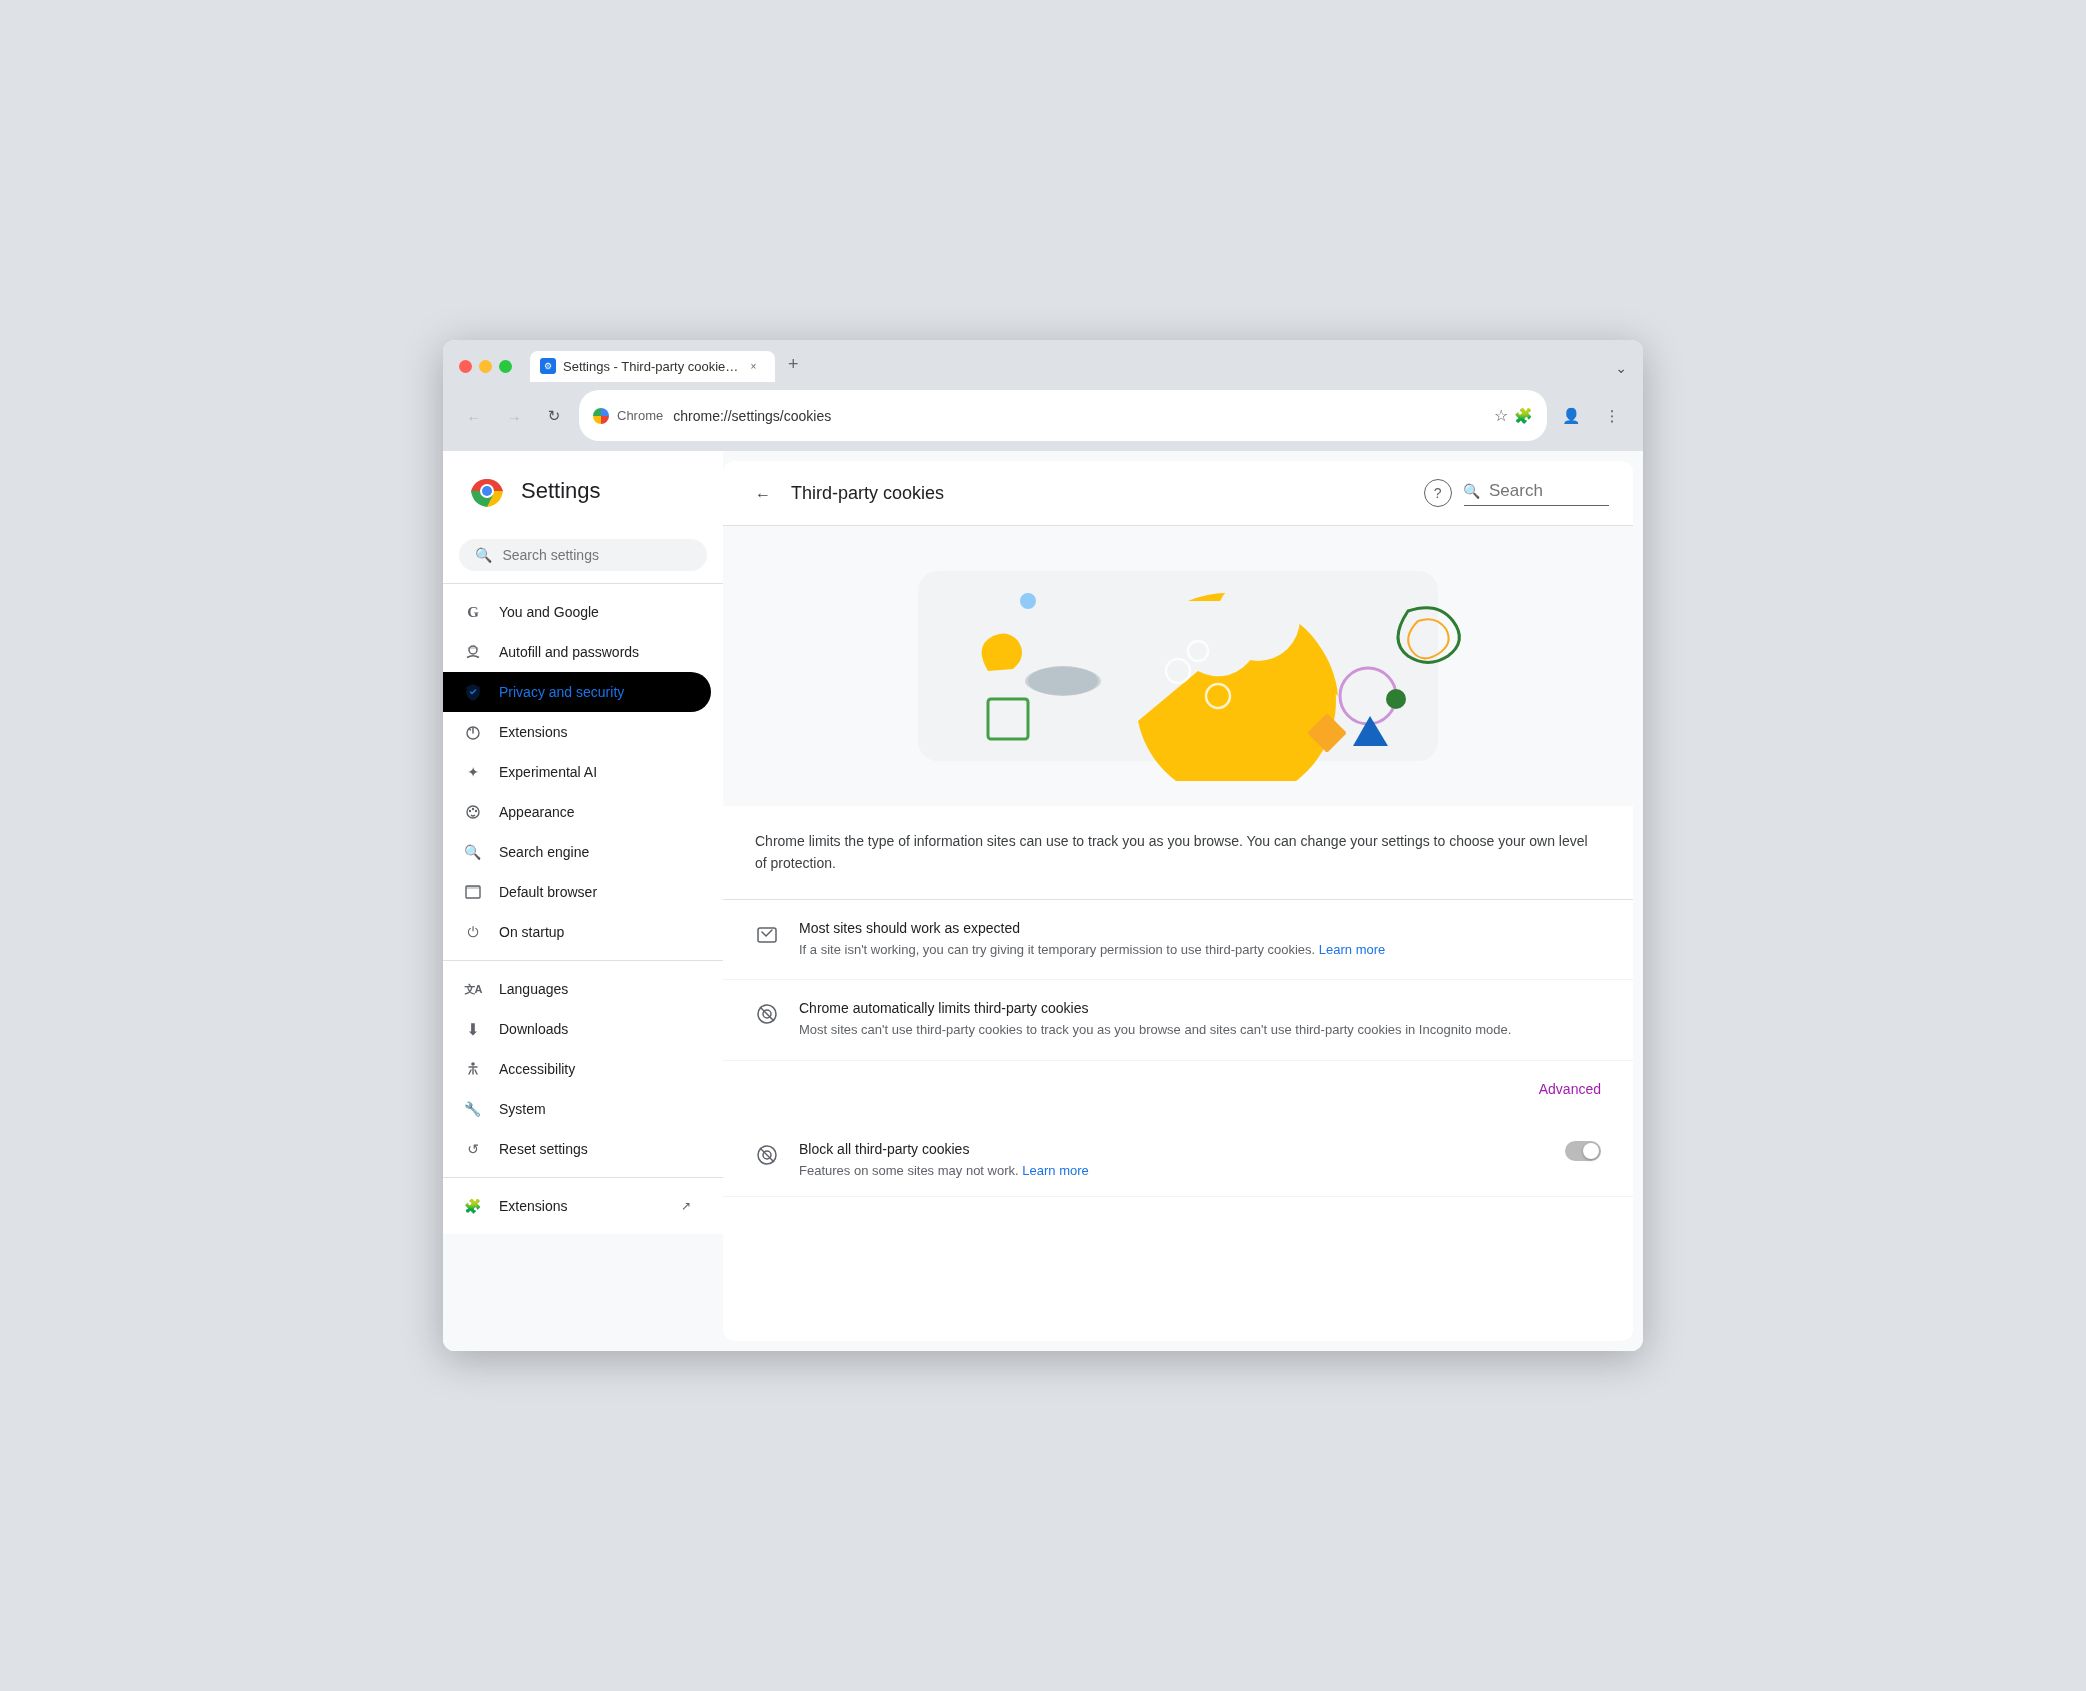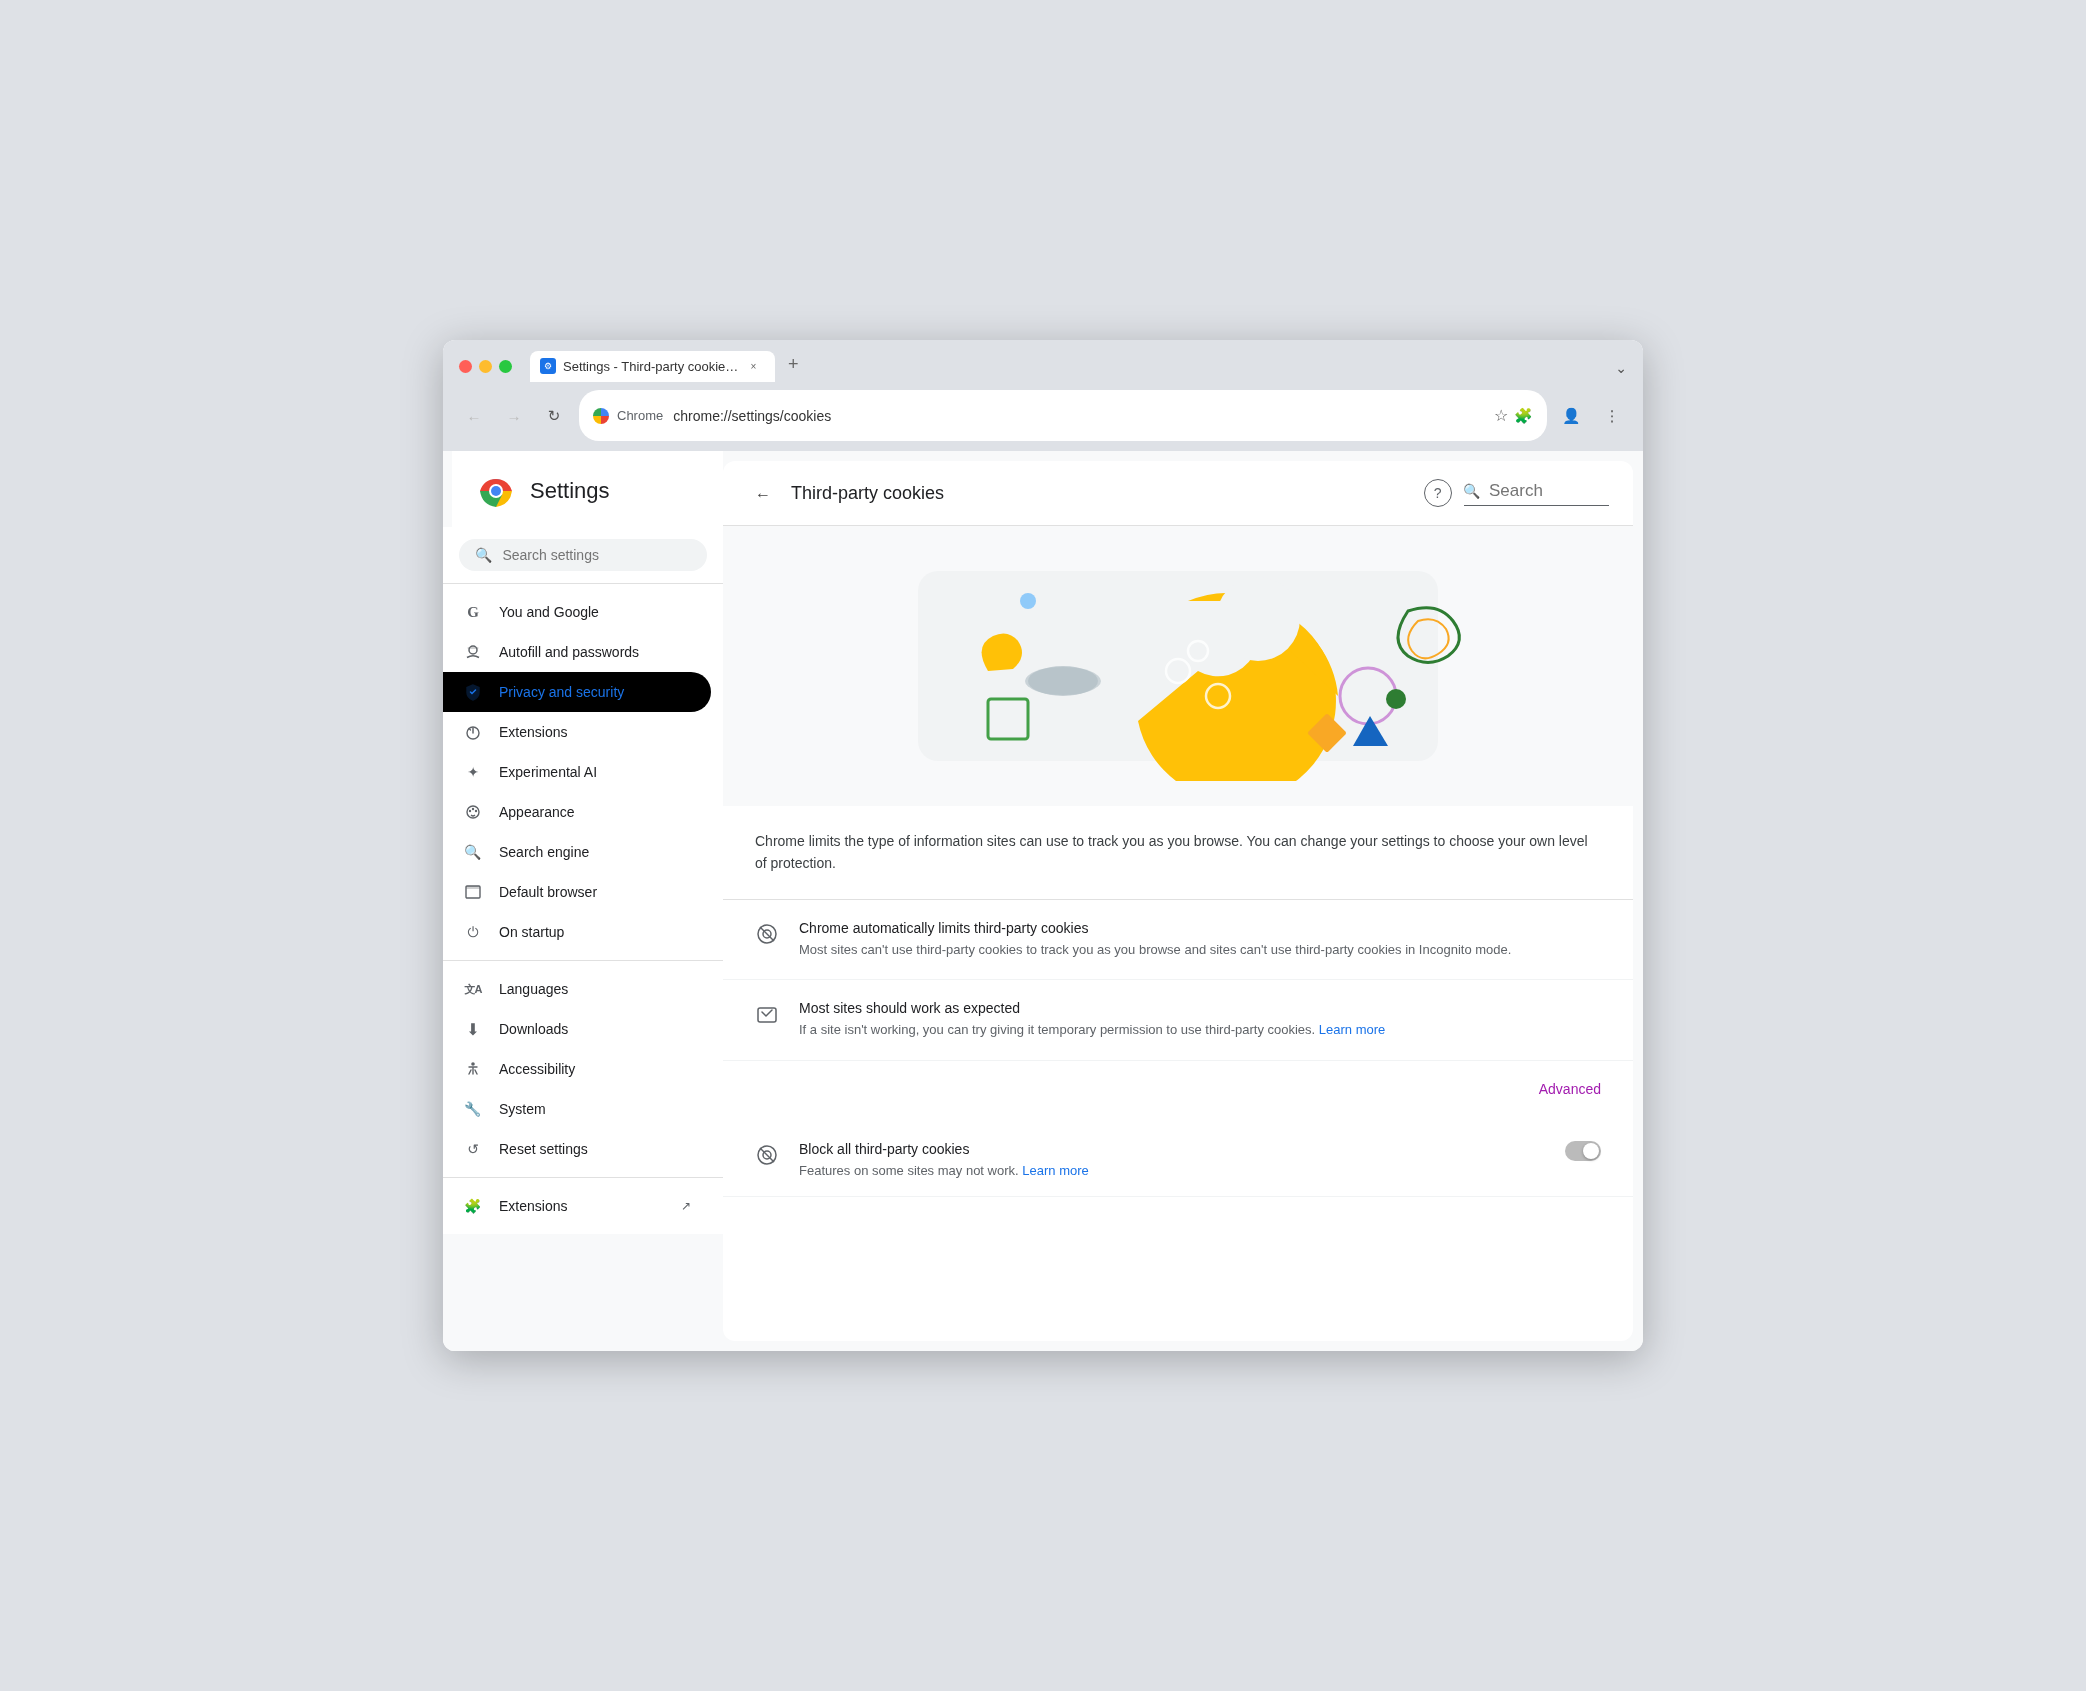--- a/index.html
+++ b/index.html
@@ -178,21 +178,20 @@
       background: #f8f9fa;
       padding: 0;
       flex-shrink: 0;
     }
     .settings-header {
       padding: 20px 20px 16px 24px;
       display: flex;
       align-items: center;
       gap: 14px;
       background: #fff;
-      margin-left: 9px;
     }
     .chrome-logo {
       width: 40px;
       height: 40px;
     }
     .settings-title {
       font-size: 22px;
       font-weight: 400;
       color: #202124;
     }
@@ -659,47 +658,47 @@
 
           <circle cx="518" cy="148" r="10" fill="#2E7D32"></circle>
         </svg>
       </div>
 
       <div class="description">
         <p>Chrome limits the type of information sites can use to track you as you browse. You can change your settings to choose your own level of protection.</p>
       </div>
 
       <div class="options-list">
+
+        <div class="option-item">
+          <div class="option-icon">
+            <svg width="22" height="22" viewBox="0 0 22 22">
+              <rect x="2" y="5" width="18" height="14" rx="2" fill="none" stroke="#5f6368" stroke-width="1.5"></rect>
+              <path d="M6 9 L10 13 L16 7" stroke="#5f6368" stroke-width="1.5" stroke-linecap="round" stroke-linejoin="round" fill="none"></path>
+            </svg>
+          </div>
+          <div class="option-content">
+            <div class="option-title">Most sites should work as expected</div>
+            <div class="option-desc">If a site isn't working, you can try giving it temporary permission to use third-party cookies. <a href="#" class="option-link">Learn more</a></div>
+          </div>
+        </div>
 
         <div class="option-item">
           <div class="option-icon">
             <svg width="22" height="22" viewBox="0 0 22 22">
               <circle cx="11" cy="11" r="9" fill="none" stroke="#5f6368" stroke-width="1.5"></circle>
               <line x1="4" y1="4" x2="18" y2="18" stroke="#5f6368" stroke-width="1.5"></line>
               <circle cx="11" cy="11" r="4" fill="none" stroke="#5f6368" stroke-width="1.5"></circle>
             </svg>
           </div>
           <div class="option-content">
             <div class="option-title">Chrome automatically limits third-party cookies</div>
             <div class="option-desc">Most sites can't use third-party cookies to track you as you browse and sites can't use third-party cookies in Incognito mode.</div>
           </div>
         </div>
-
-        <div class="option-item">
-          <div class="option-icon">
-            <svg width="22" height="22" viewBox="0 0 22 22">
-              <rect x="2" y="5" width="18" height="14" rx="2" fill="none" stroke="#5f6368" stroke-width="1.5"></rect>
-              <path d="M6 9 L10 13 L16 7" stroke="#5f6368" stroke-width="1.5" stroke-linecap="round" stroke-linejoin="round" fill="none"></path>
-            </svg>
-          </div>
-          <div class="option-content">
-            <div class="option-title">Most sites should work as expected</div>
-            <div class="option-desc">If a site isn't working, you can try giving it temporary permission to use third-party cookies. <a href="#" class="option-link">Learn more</a></div>
-          </div>
-        </div>
       </div>
 
       <div class="advanced-section">
         <div class="advanced-title">Advanced</div>
       </div>
 
       <div class="option-item" style="padding: 16px 32px;">
         <div class="option-icon">
           <svg width="22" height="22" viewBox="0 0 22 22">
             <circle cx="11" cy="11" r="9" fill="none" stroke="#5f6368" stroke-width="1.5"></circle>

